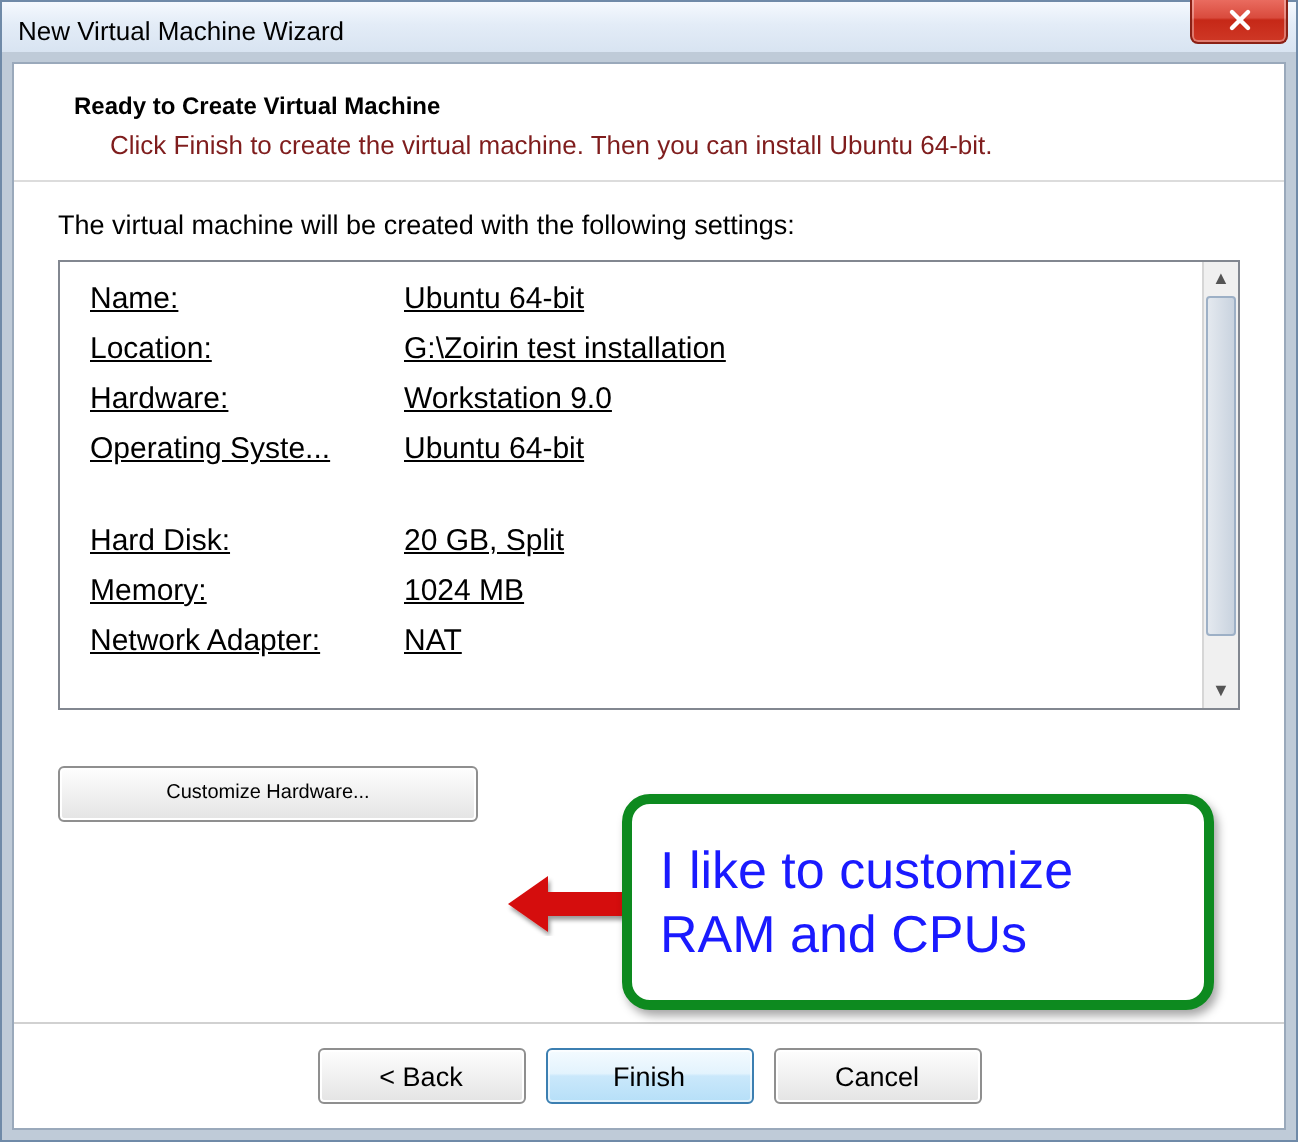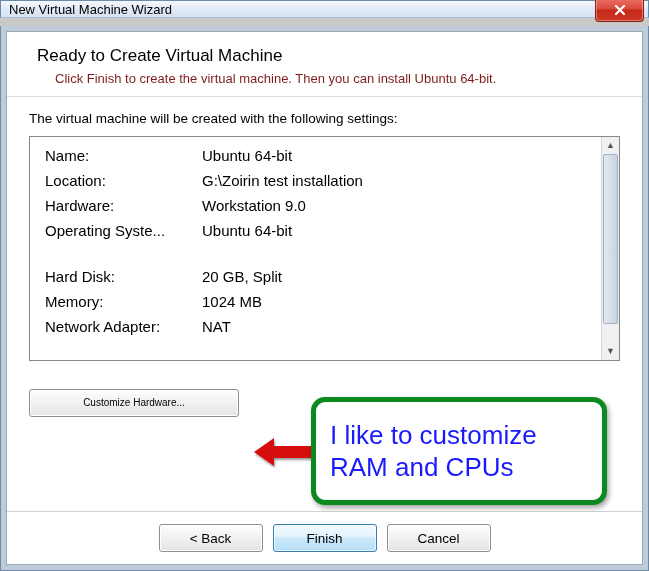--- a/index.html
+++ b/index.html
@@ -13,21 +13,21 @@
   .window {
     position: relative;
     width: 649px;
     height: 571px;
     box-sizing: border-box;
   }
   
   .titlebar {
     position: absolute;
     left: 0; top: 0; right: 0;
-    height: 18px;
+    height: 30px;
     background: linear-gradient(to bottom, #f5f9fe 0%, #e3ecf7 40%, #d6e2f0 100%);
     border: 1px solid #6f8aa8;
     border-bottom: 1px solid #a9bed7;
     box-sizing: border-box;
     display: flex;
     align-items: center;
     padding-left: 8px;
   }
   .titlebar .title {
     font-size: 13px;
@@ -75,22 +75,22 @@
     position: relative;
     display: flex;
     flex-direction: column;
   }
 
   .header {
     padding: 14px 30px 8px 30px;
     border-bottom: 1px solid #dcdcdc;
   }
   .header .h1 {
-    font-weight: 400;
-    font-size: 17px;
+    font-weight: 700;
+    font-size: 12px;
   }
   .header .sub {
     margin: 4px 0 0 18px;
     font-size: 13px;
     color: #7f1d1d;
     line-height: 1.35;
     max-width: 560px;
   }
 
   .body {
@@ -105,20 +105,21 @@
 
   
   .settings-wrap {
     position: relative;
     height: 225px;
     border: 1px solid #828790;
     box-shadow: inset 1px 1px 0 #fff;
     box-sizing: border-box;
     background: #fff;
     display: flex;
+    text-decoration: underline;
   }
   .settings-content {
     flex: 1;
     padding: 6px 14px;
     overflow: hidden;
   }
   .settings-content table {
     border-collapse: collapse;
     font-size: 15px;
     line-height: 1.55;

